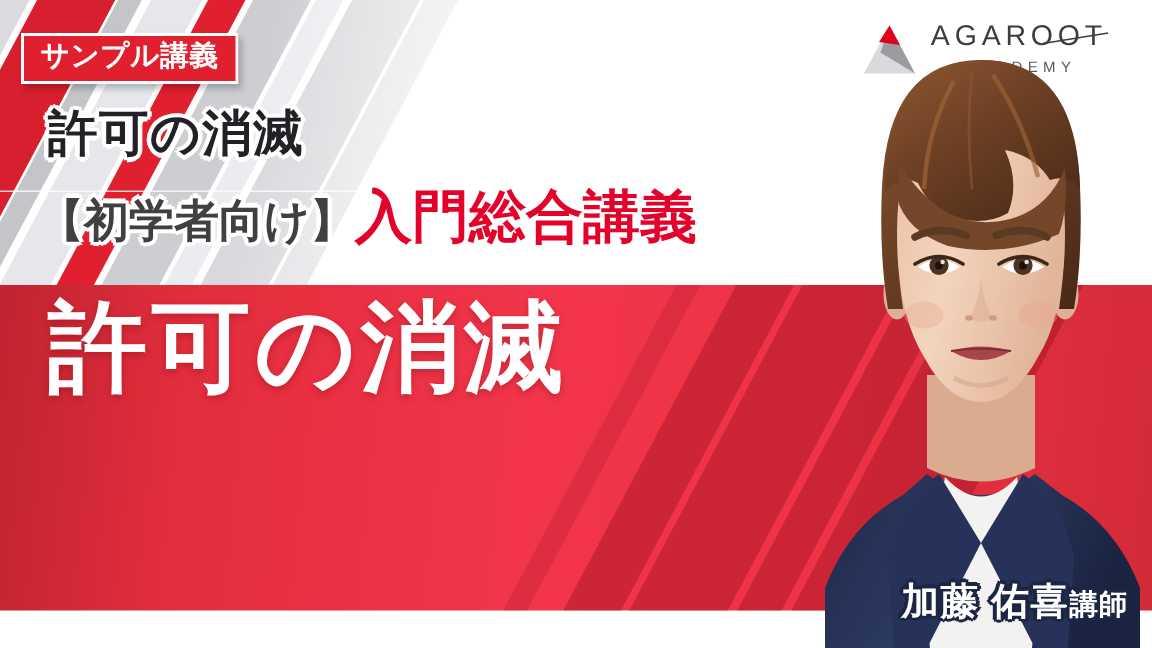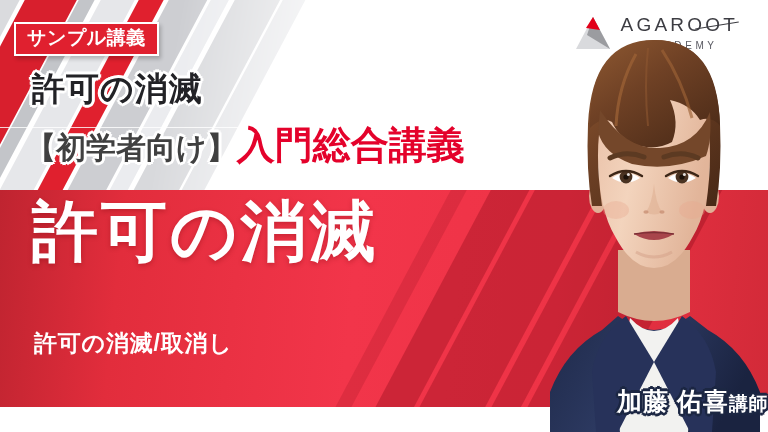--- a/index.html
+++ b/index.html
@@ -153,21 +153,21 @@
   .photo{
     position:absolute; right:0; top:0;
     width:228px; height:432px;
     z-index:8;
     overflow:hidden;
   }
   .photo svg{ display:block; width:228px; height:432px; }
 
   
   .instructor{
-    position:absolute; right:0; bottom:18px;
+    position:absolute; right:16px; bottom:18px;
     z-index:10; line-height:1; white-space:nowrap;
     text-shadow:
       1.8px 0 0 #1c2743, -1.8px 0 0 #1c2743, 0 1.8px 0 #1c2743, 0 -1.8px 0 #1c2743,
       1.8px 1.8px 0 #1c2743, -1.8px 1.8px 0 #1c2743, 1.8px -1.8px 0 #1c2743, -1.8px -1.8px 0 #1c2743,
       2.6px 0 0 #1c2743, -2.6px 0 0 #1c2743, 0 2.6px 0 #1c2743, 0 -2.6px 0 #1c2743;
     margin-left: 16px;
   }
   .instructor .nm{ font-size:25px; font-weight:bold; color:#ffffff; letter-spacing:1px; }
   .instructor .tt{ font-size:19px; font-weight:bold; color:#ffffff; letter-spacing:.5px; }
 </style>
@@ -204,21 +204,20 @@
     <div class="band-stripe" style="left:560px; top:-130px; width:34px;  height:520px;"></div>
     <div class="band-stripe" style="left:604px; top:-130px; width:58px;  height:520px;"></div>
     <div class="band-stripe" style="left:676px; top:-130px; width:26px;  height:520px;"></div>
     <div class="band-stripe" style="left:712px; top:-130px; width:70px;  height:520px;"></div>
     <div class="band-stripe" style="left:520px; top:-130px; width:14px;  height:520px; background:rgba(150,16,30,.22);"></div>
   </div>
   <div class="band-divider"></div>
 
   <div class="subject">許可の消滅</div>
 
-  <div class="lesson">許可の消滅/取消し</div>
 
   <div class="logo">
     <svg class="logo-mark" viewBox="0 0 36 34">
       <polygon points="18,1 35,33 1,33" fill="#d9dadd"></polygon>
       <polygon points="18,1 35,33 12,19" fill="#9b9ca0"></polygon>
       <polygon points="18,1 25,14 11,12" fill="#e2001a"></polygon>
     </svg>
     <div class="logo-text">
       <span class="logo-word"><span>AGAROOT</span></span>
       <span class="logo-sub">ACADEMY</span>

